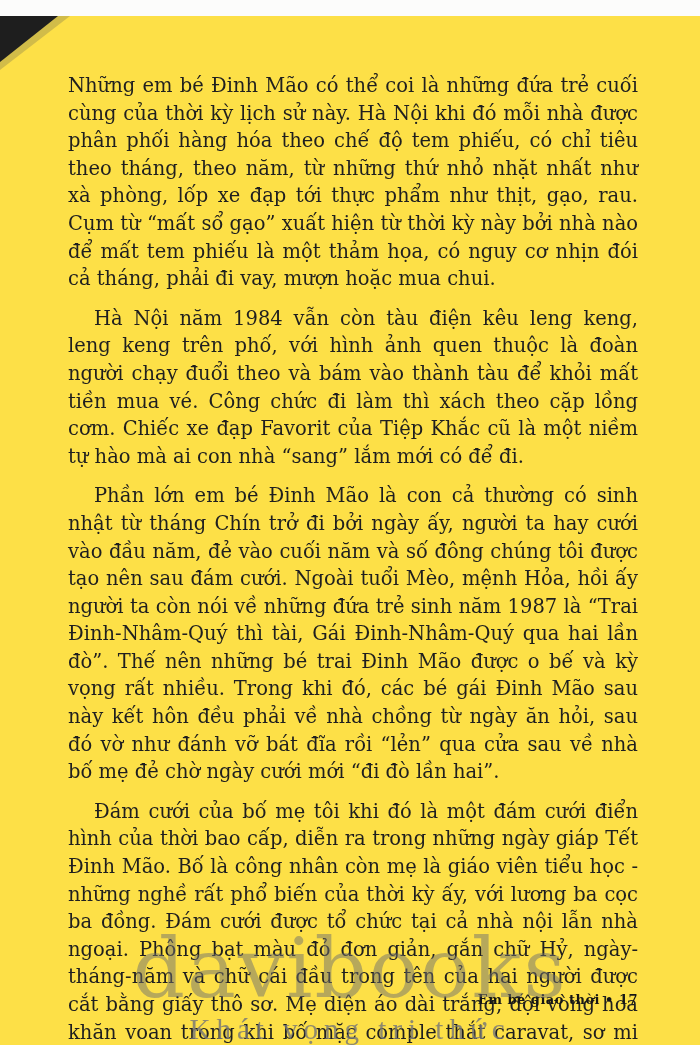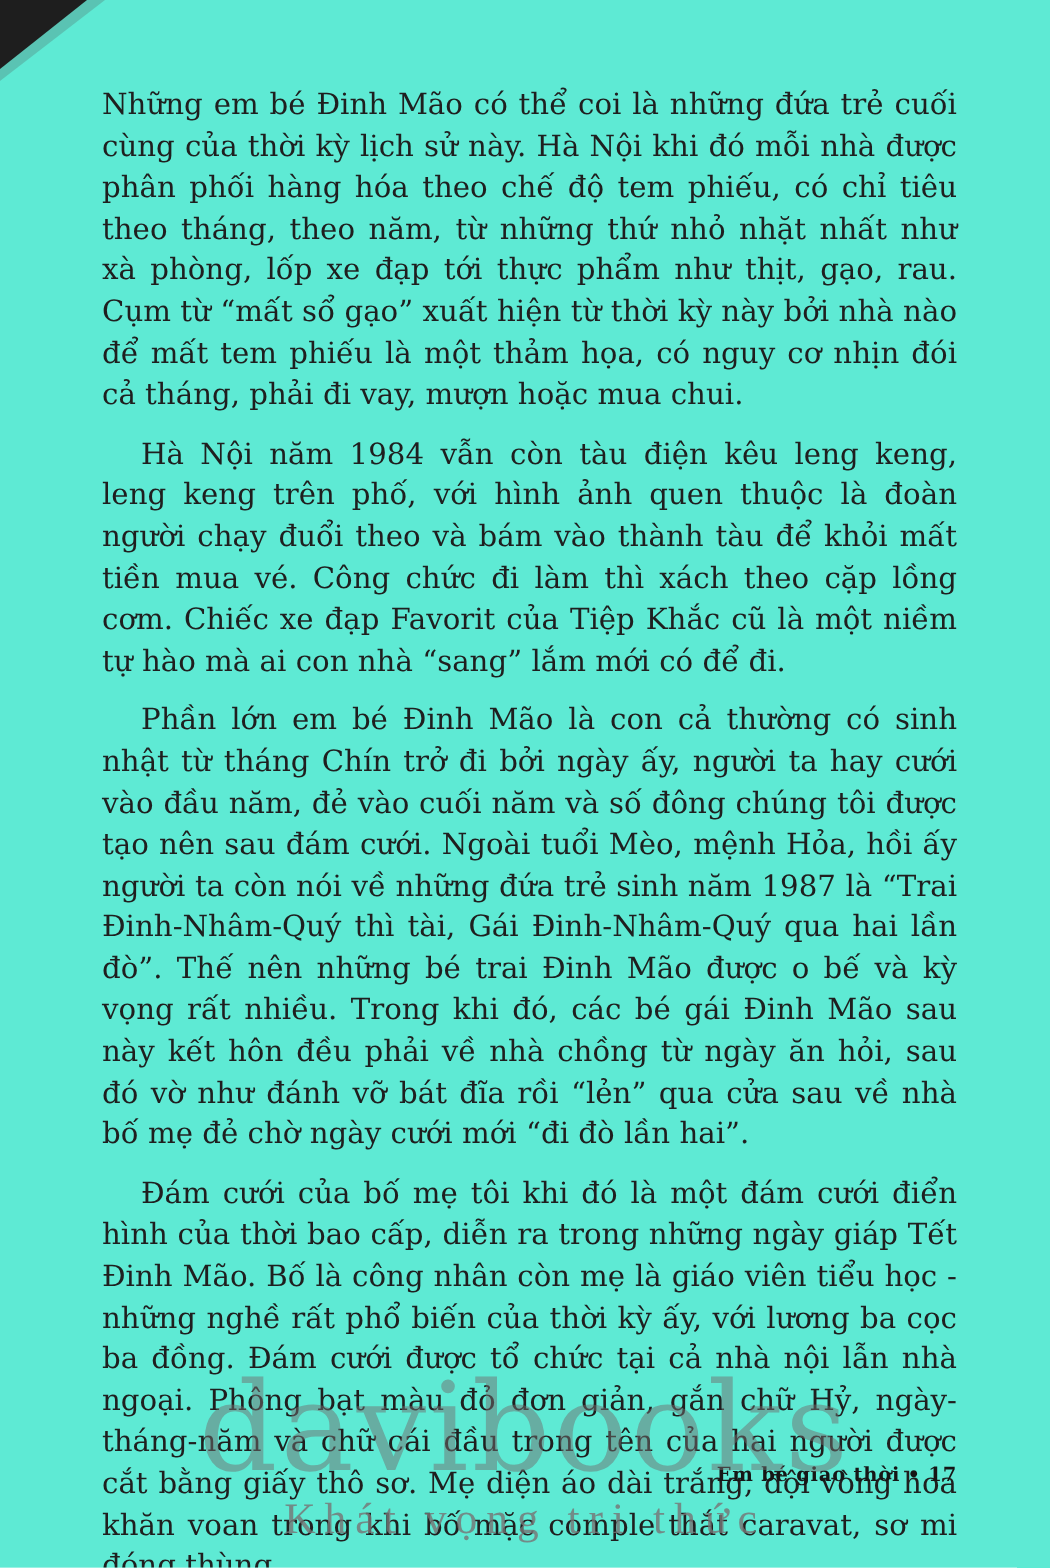--- a/index.html
+++ b/index.html
@@ -10,21 +10,22 @@
     width: 700px;
     height: 1045px;
     position: relative;
     background: #fcfcfb;
     overflow: hidden;
     font-family: "DejaVu Serif", "Liberation Serif", serif;
   }
   .page {
     position: absolute;
     inset: 0;
-    background: #5eead4;
+    background: #fde047;
+    margin-top: 16px;
   }
   .corner-artifact {
     position: absolute;
     top: 0;
     left: 0;
     width: 0;
     height: 0;
     border-top: 46px solid #1e1e1e;
     border-right: 58px solid transparent;
   }

